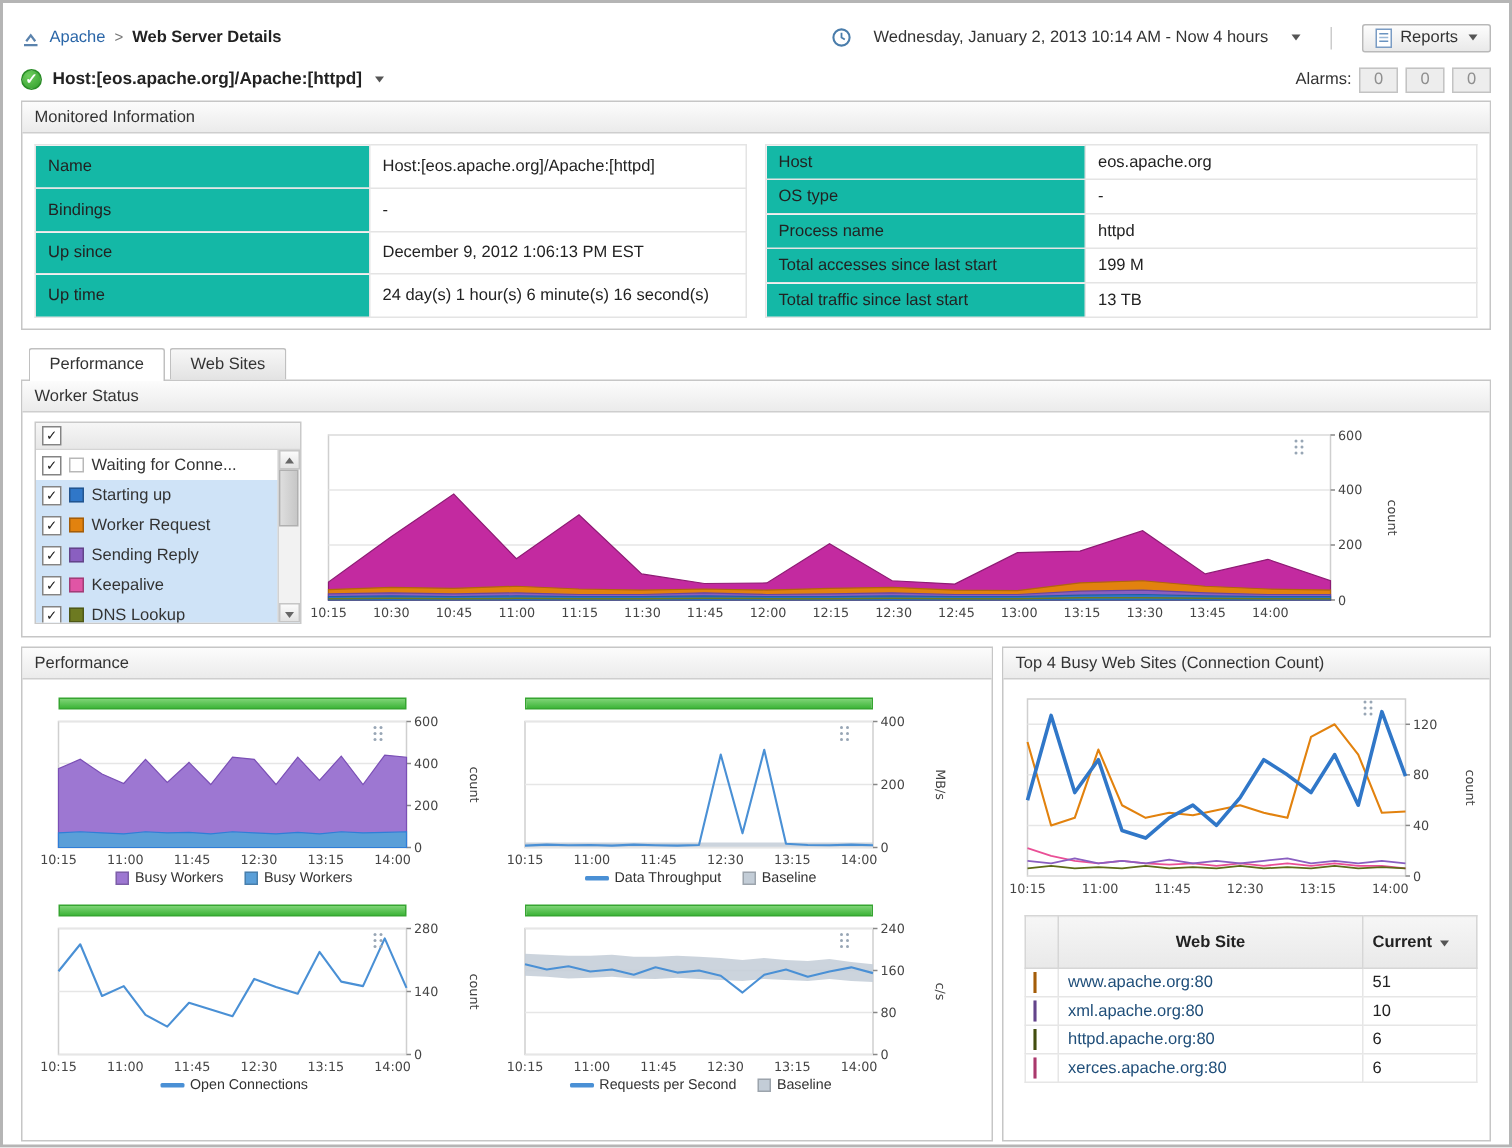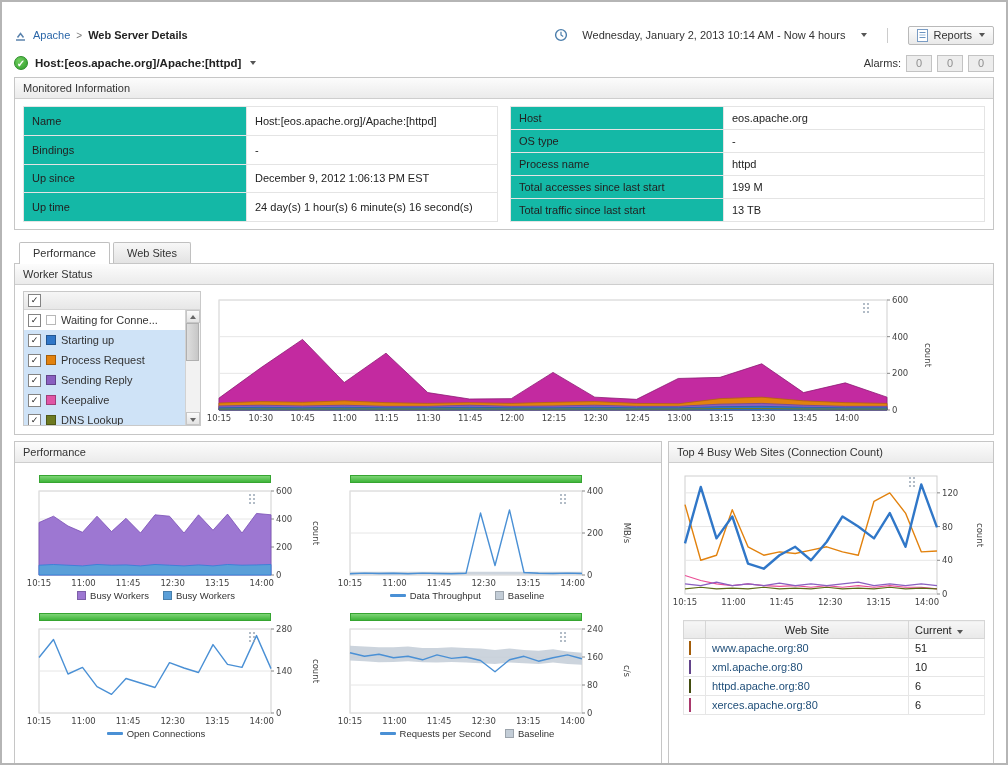--- a/index.html
+++ b/index.html
@@ -1,17 +1,17 @@
 <!DOCTYPE html>
 <html><head>
 <meta charset="utf-8">
 <style>
   html,body{margin:0;padding:0}
   body{width:1008px;height:765px;font-family:"Liberation Sans",sans-serif;background:#e9e9e9;overflow:hidden;color:#333}
-  .frame{width:1008px;height:765px;border:2px solid #b5b5b5;background:#fff;padding:20px 12px;box-sizing:border-box;overflow:hidden}
+  .frame{width:1008px;height:765px;border:2px solid #b5b5b5;background:#fff;padding:10px 12px;box-sizing:border-box;overflow:hidden}
 
   
   .topbar{display:flex;justify-content:space-between;align-items:center;height:26px}
   .bc{display:flex;align-items:center;gap:6px;font-size:11px}
   .bc .lnk{color:#2a66a8;text-decoration:none;cursor:pointer}
   .bc .cur{font-weight:bold;color:#222}
   .bc .sep{color:#777;font-size:10px}
   .tr-right{display:flex;align-items:center;gap:14px;font-size:11px;color:#333}
   .vsep{width:1px;height:15px;background:#ccc;margin:0 6px}
   .btn{display:flex;align-items:center;gap:5px;border:1px solid #b9b9b9;background:linear-gradient(#fdfdfd,#e9e9e9);border-radius:2px;padding:2px 8px;font-size:11px;color:#333;cursor:pointer}
@@ -77,21 +77,21 @@
   .mcell .chart-menu{left:218px;top:19px}
   .gbar{width:232px;height:8px;margin-left:2px;background:linear-gradient(#7ed476,#3fb53a);border:1px solid #36a531;box-sizing:border-box;margin-bottom:5px}
   .legend{width:238px;display:flex;justify-content:center;gap:14px;font-size:9.5px;color:#333;margin-top:1px}
   .litem{display:flex;align-items:center;gap:4px;white-space:nowrap}
   .bsw{width:9px;height:9px;border:1px solid rgba(0,0,0,.2);box-sizing:border-box;display:inline-block}
   .lsw{width:16px;height:3px;border-radius:1px;display:inline-block}
 
   .t5content{padding:10px 8px 8px 14px;position:relative}
   .t5content .chart-menu{left:240px;top:14px}
   .sitestable{width:100%;border-collapse:collapse;font-size:11px;margin-top:12px;color:#222;table-layout:fixed}
-  .sitestable th{background:linear-gradient(#f6f6f6,#e9e9e9);border:1px solid #d6d6d6;font-weight:normal;height:18px;padding:2px 6px;text-align:center;box-sizing:border-box}
+  .sitestable th{background:linear-gradient(#f6f6f6,#e9e9e9);border:1px solid #d6d6d6;font-weight:bold;height:35px;padding:2px 6px;text-align:center;box-sizing:border-box}
   .sitestable th.cur-h{width:76px;text-align:left}
   .sitestable th.sw-h{width:22px}
   .sitestable td{border:1px solid #e6e6e6;height:19px;padding:2px 6px;box-sizing:border-box;overflow:hidden;white-space:nowrap}
   .sitestable td.site{color:#1f4e79;cursor:pointer}
   .sitestable td.sw{padding:2px 5px}
 </style>
 </head>
 <body>
 
 <div class="frame">
@@ -215,21 +215,21 @@
             <span>Waiting for Conne...</span>
           </div>
         <div class="slr sel">
             <span class="cb checked"></span>
             <span class="swatch" style="background: rgb(48, 119, 200);"></span>
             <span>Starting up</span>
           </div>
         <div class="slr sel">
             <span class="cb checked"></span>
             <span class="swatch" style="background: rgb(226, 130, 14);"></span>
-            <span>Process Request</span>
+            <span>Worker Request</span>
           </div>
         <div class="slr sel">
             <span class="cb checked"></span>
             <span class="swatch" style="background: rgb(138, 95, 192);"></span>
             <span>Sending Reply</span>
           </div>
         <div class="slr sel">
             <span class="cb checked"></span>
             <span class="swatch" style="background: rgb(224, 85, 165);"></span>
             <span>Keepalive</span>

